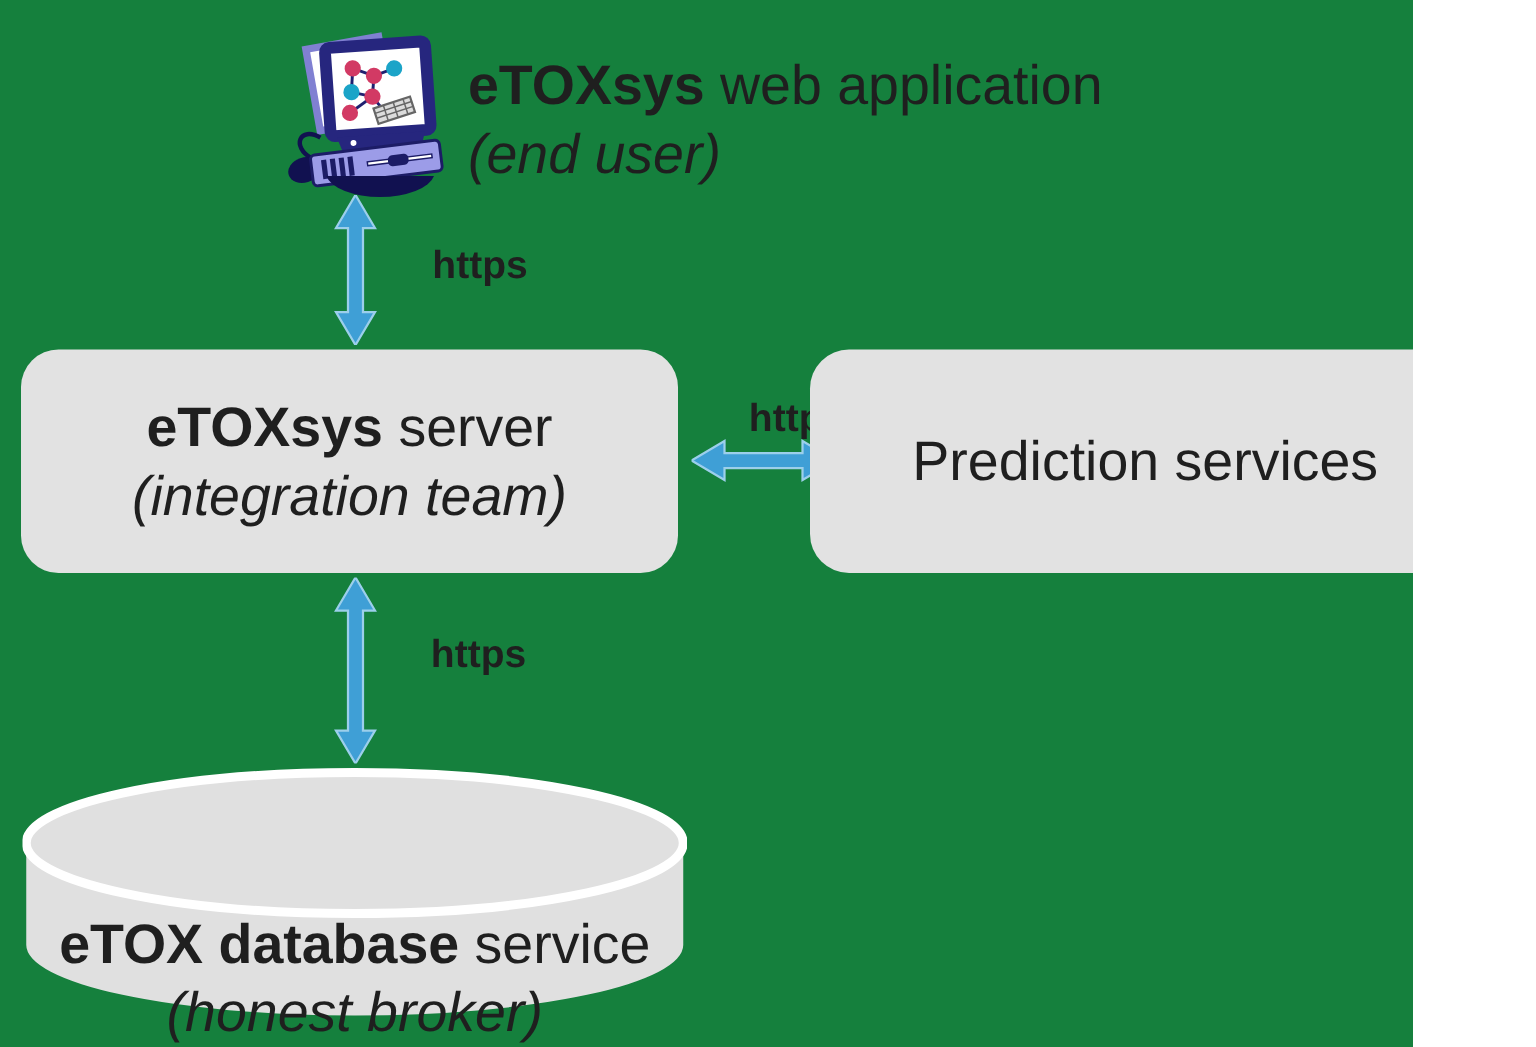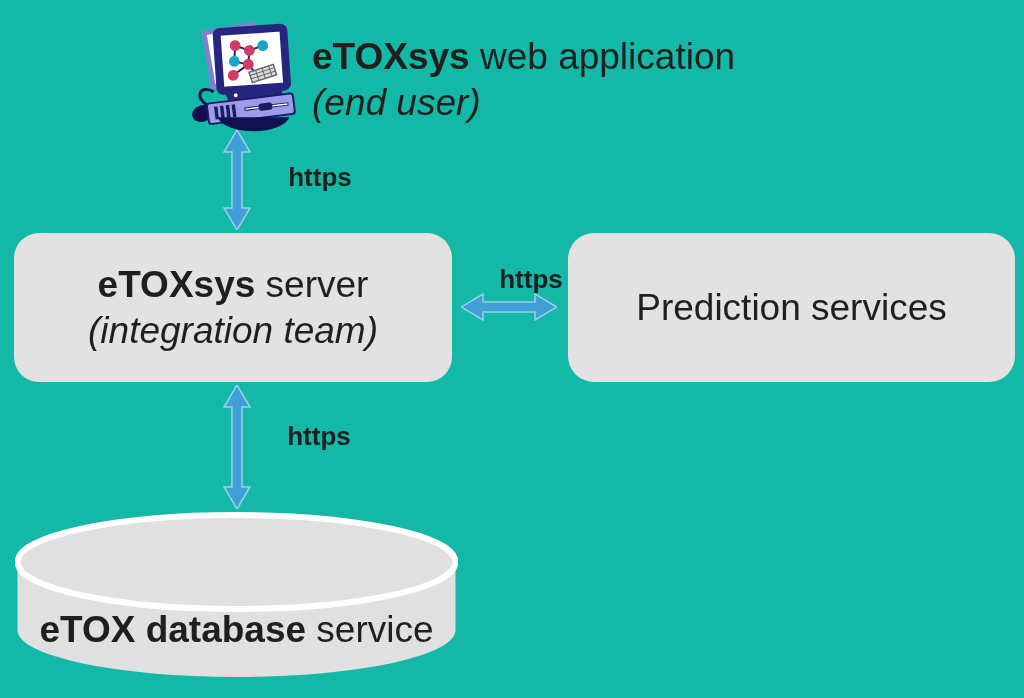--- a/index.html
+++ b/index.html
@@ -1,19 +1,19 @@
 <!DOCTYPE html>
 <html><head>
 <meta charset="utf-8">
 <style>
   html,body{margin:0;padding:0;background:#ffffff;}
   #canvas{
     position:relative;
-    width:1024px;height:698px;
-    background:#14b8a6;
+    width:942px;height:698px;
+    background:#15803d;
     font-family:"Liberation Sans", sans-serif;
     color:#1f1f1f;
     overflow:hidden;
   }
   .abs{position:absolute;}
   .node-box{
     background:#e2e2e2;
     border-radius:26px;
     display:flex;
     flex-direction:column;
@@ -128,30 +128,31 @@
   <div class="abs node-box" style="left:14px;top:233px;width:438px;height:149px;border-radius:25px;">
     <div class="node-title"><b>eTOXsys</b><span> server</span></div>
     <div class="node-sub">(integration team)</div>
   </div>
 
   <svg class="abs" style="left:461px;top:292px;" width="96" height="30" viewBox="0 0 96 30">
     <polygon points="0,15 22,2 22,10 74,10 74,2 96,15 74,28 74,20 22,20 22,28" fill="#3f9fd6" stroke="#9ccfeb" stroke-width="1.5"></polygon>
   </svg>
   <div class="abs https-label" style="left:507px;top:279px;">https</div>
 
-  <div class="abs node-box" style="left:568px;top:233px;width:447px;height:149px;">
+  <div class="abs node-box" style="left:540px;top:233px;width:447px;height:149px;">
     <div class="node-title">Prediction services</div>
   </div>
 
   <svg class="abs" style="left:222px;top:385px;" width="30" height="124" viewBox="0 0 30 124">
     <polygon points="15,0 28,22 20,22 20,102 28,102 15,124 2,102 10,102 10,22 2,22" fill="#3f9fd6" stroke="#9ccfeb" stroke-width="1.5"></polygon>
   </svg>
   <div class="abs https-label" style="left:295px;top:436px;">https</div>
 
   <svg class="abs" style="left:15px;top:510px;" width="443" height="172" viewBox="0 0 443 172">
     <path d="M 2.5,52 V 120 A 219 47 0 0 0 440.5,120 V 52 A 219 47 0 0 0 2.5,52 Z" fill="#e0e0e0"></path>
     <ellipse cx="221.5" cy="52" rx="219" ry="47" fill="#e0e0e0" stroke="#ffffff" stroke-width="6"></ellipse>
   </svg>
   <div class="abs cyl-text">
     <div class="node-title"><b>eTOX database</b><span> service</span></div>
+    <div class="node-sub">(honest broker)</div>
   </div>
 
 </div>
 
 </body></html>

